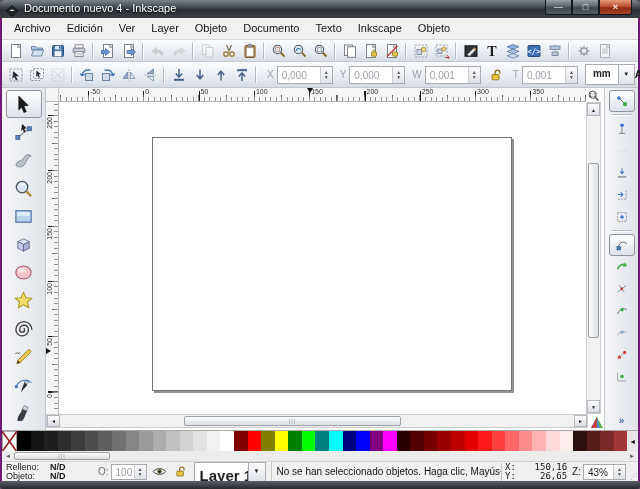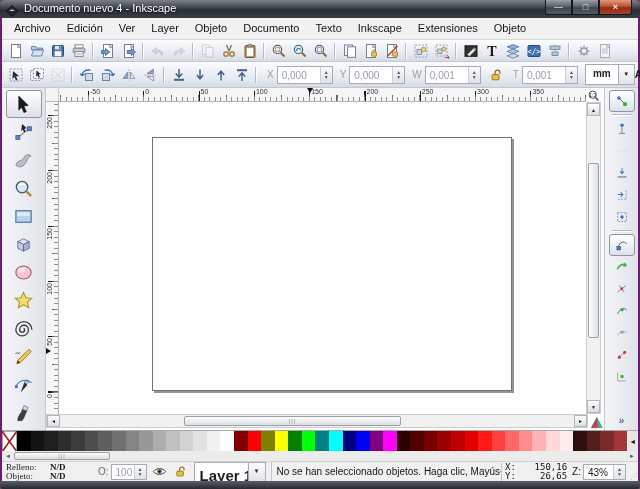--- a/index.html
+++ b/index.html
@@ -98,21 +98,21 @@
   .palette-arrow{flex:none;width:11px;display:flex;align-items:center;justify-content:center;font-size:7px;color:#111;background:#e6e6e6;}
   .palette-scroll{position:absolute;top:451px;left:2px;right:2px;height:10px;background:#ececec;display:flex;align-items:center;}
   .pbtn{width:12px;text-align:center;font-size:6px;color:#555;}
   .pthumb{width:96px;height:8px;border:1px solid #9aa0a8;background:linear-gradient(#fcfcfc,#ddd);border-radius:2px;box-sizing:border-box;
      display:flex;align-items:center;justify-content:center;}
   .pright{margin-left:auto;}
   
   .statusbar{position:absolute;top:461px;left:2px;right:2px;height:20px;background:#f0f0f1;border-top:1px solid #d2d2d2;
     display:flex;align-items:center;box-sizing:border-box;}
   .fs{width:88px;padding-left:4px;font-size:9px;line-height:9px;color:#1a1a1a;flex:none;}
-  .fs .row{display:flex;font-family:Liberation Serif, serif;}
+  .fs .row{display:flex;}
   .fs .lbl{width:44px;}
   .fs .val{font-weight:bold;}
   .olabel{font-size:10px;color:#6a6f76;margin:0 2px 0 4px;}
   .spin.small{width:36px;height:16px;} .spin.small .sval{padding-top:2px;}
   .sicon{width:17px;height:16px;display:flex;align-items:center;justify-content:center;margin-left:4px;flex:none;}
   .layersel{display:flex;height:18px;margin:0 5px;border:1px solid #a7abb3;background:#fff;flex:none;}
   .layerval{font-size:15px;font-weight:bold;color:#222;padding:4px 4px 0 5px;width:44px;white-space:nowrap;overflow:hidden;}
   .layerarr{width:16px;background:linear-gradient(#fdfdfd,#dfe3ea);border-left:1px solid #a7abb3;text-align:center;font-size:6px;color:#222;padding-top:5px;}
   .msg{flex:1;min-width:0;border-left:1px solid #c6c6c6;padding-left:5px;height:100%;display:flex;align-items:center;
     font-size:10px;color:#141414;white-space:nowrap;overflow:hidden;}
@@ -146,21 +146,20 @@
 
   <div class="menubar" id="menubar">
       <span class="menu-item">Archivo</span>
       <span class="menu-item">Edición</span>
       <span class="menu-item">Ver</span>
       <span class="menu-item">Layer</span>
       <span class="menu-item">Objeto</span>
       <span class="menu-item">Documento</span>
       <span class="menu-item">Texto</span>
       <span class="menu-item">Inkscape</span>
-      <span class="menu-item">Extensiones</span>
       <span class="menu-item">Objeto</span>
     </div>
 
   <div class="tb main" id="tb-main">
       <div class="tbtn">
         <svg width="16" height="16" viewBox="0 0 16 16">
           <rect x="3.5" y="1.5" width="9" height="13" fill="#fff" stroke="#7b8088"></rect>
           <path d="M9.5 1.5 l3 3 h-3 Z" fill="#d8dce2" stroke="#7b8088" stroke-width=".6"></path>
         </svg>
       </div>

